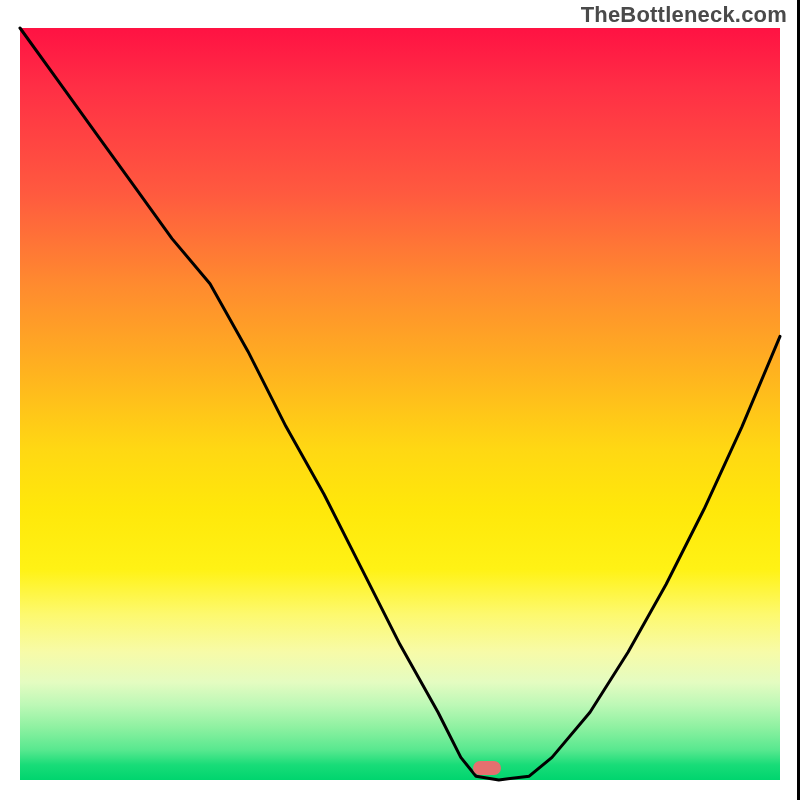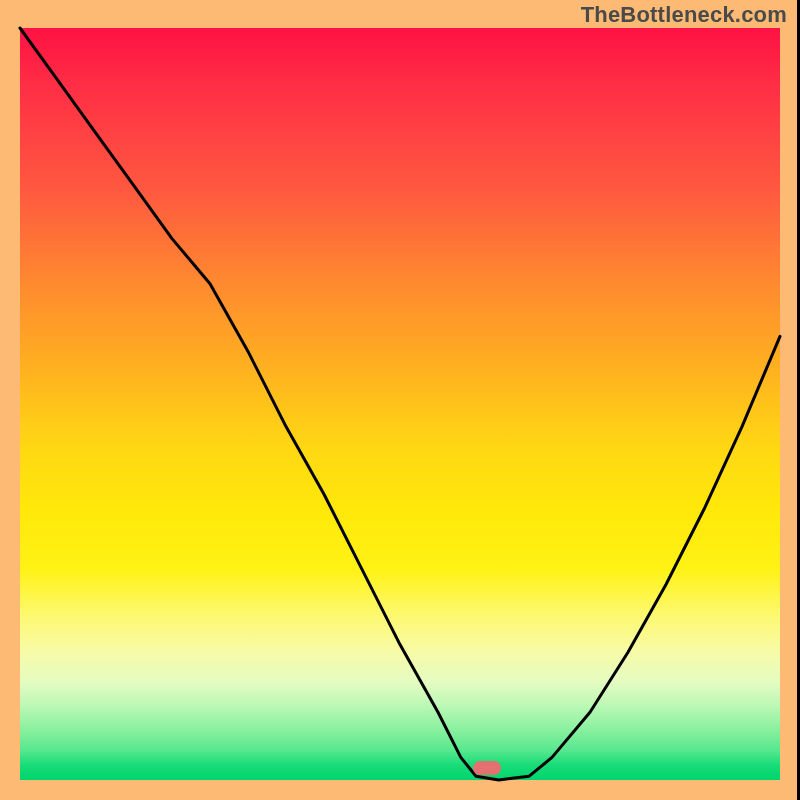--- a/index.html
+++ b/index.html
@@ -8,21 +8,21 @@
     width: 800px;
     height: 800px;
     background: #000;
     overflow: hidden;
     font-family: Arial, Helvetica, sans-serif;
   }
   .outer {
     position: relative;
     width: 797px;
     height: 800px;
-    background: #fdba74;
+    background: #ffffff;
   }
   .watermark {
     position: absolute;
     top: 2px;
     right: 10px;
     color: #4a4a4a;
     font-size: 22px;
     font-weight: bold;
     letter-spacing: 0.2px;
     z-index: 10;

